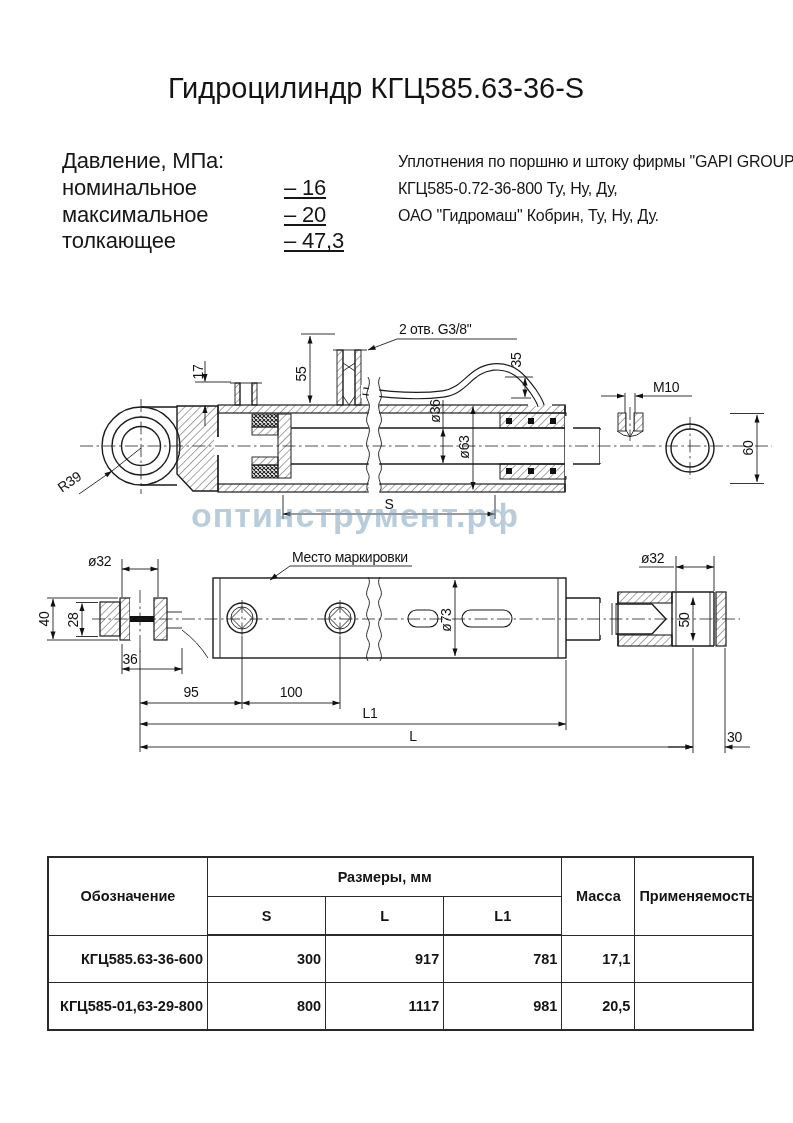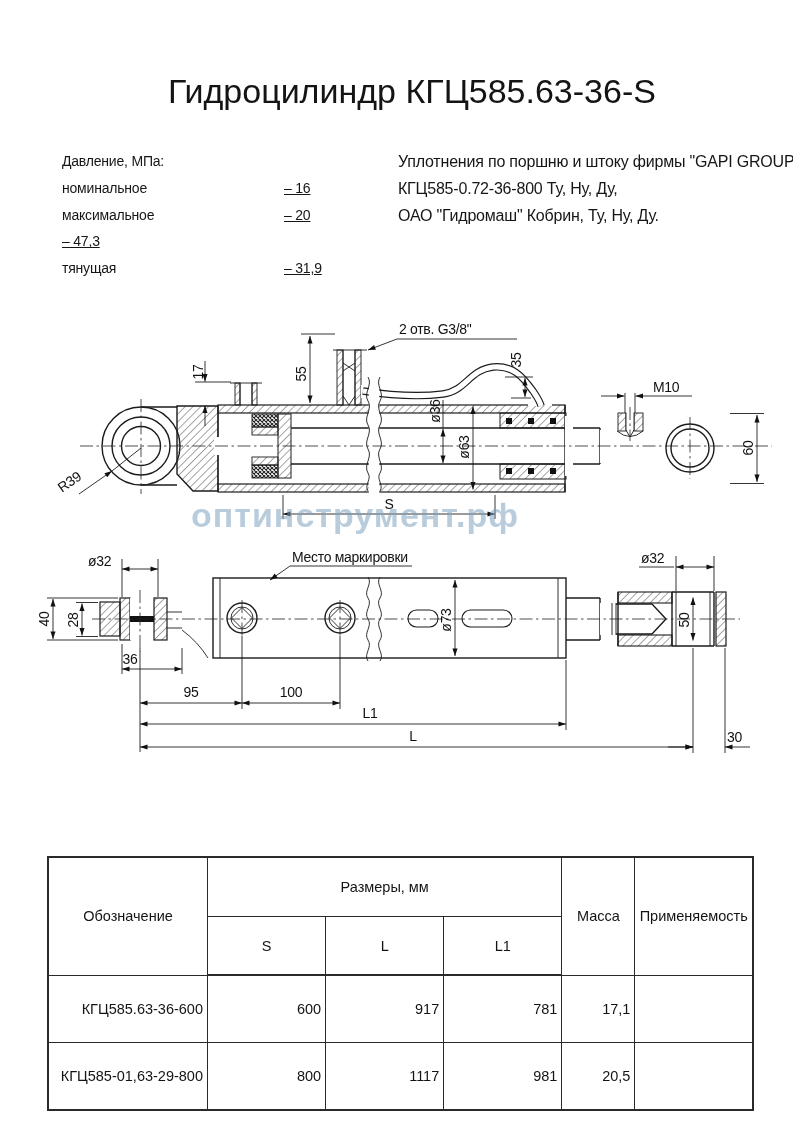--- a/index.html
+++ b/index.html
@@ -1,36 +1,36 @@
 <!DOCTYPE html>
 <html><head>
 <meta charset="utf-8">
 <style>
   html,body{margin:0;padding:0;background:#ffffff;}
   body{width:793px;height:1123px;position:relative;font-family:"Liberation Sans",sans-serif;color:#111;overflow:hidden;}
   .abs{position:absolute;}
-  #title{left:168px;top:72px;font-size:34px;letter-spacing:0;color:#141414;white-space:nowrap;}
-  
-  #specs{left:62px;top:148px;width:290px;font-size:14px;letter-spacing:-0.2px;color:#161616;}
+  #title{left:168px;top:72px;font-size:29px;letter-spacing:0;color:#141414;white-space:nowrap;}
+  
+  #specs{left:62px;top:148px;width:290px;font-size:22px;letter-spacing:-0.2px;color:#161616;}
   #specs .row{display:flex;height:26.8px;line-height:26.8px;}
   #specs .lab{flex:0 0 222px;white-space:nowrap;}
   #specs .val{white-space:nowrap;text-decoration:underline;}
   
   #notes{left:398px;top:148px;width:360px;font-size:16px;letter-spacing:-0.2px;color:#161616;}
   #notes .line{height:27px;line-height:27px;white-space:nowrap;}
   
   #watermark{left:191px;top:496px;font-size:34px;font-weight:bold;letter-spacing:1px;
              color:rgba(128,162,192,0.55);white-space:nowrap;z-index:5;pointer-events:none;}
   
   #dwg{left:0;top:0;z-index:1;}
   
   #spec-table{left:47px;top:856px;width:707px;border-collapse:collapse;z-index:2;
               font-size:14.5px;color:#141414;table-layout:fixed;}
-  #spec-table td,#spec-table th{border:1.4px solid #2a2a2a;font-weight:normal;
-              text-align:center;vertical-align:middle;padding:14px 4px;overflow:hidden;white-space:nowrap;}
+  #spec-table td,#spec-table th{border:1.4px solid #2a2a2a;font-weight:bold;
+              text-align:center;vertical-align:middle;padding:4px 4px;overflow:hidden;white-space:nowrap;}
   #spec-table .c0{width:150px;} #spec-table .c1{width:44px;} #spec-table .c2{width:58px;}
   #spec-table .c3{width:56px;} #spec-table .c4{width:64px;} #spec-table .c5{width:auto;}
   #spec-table tr.hdr1 th{height:30px;border-bottom:1.4px solid #2a2a2a;}
   #spec-table tr.hdr2 th{height:29px;border-bottom:2.4px solid #2a2a2a;}
   #spec-table tr.data td{height:38px;text-align:right;}
   #spec-table{border:2px solid #2a2a2a;}
   
   .ln{stroke:#1c1c1c;stroke-width:1.4;fill:none;}
   .tn{stroke:#1c1c1c;stroke-width:0.9;fill:none;}
   .dm{stroke:#111;stroke-width:0.85;fill:none;}
@@ -302,25 +302,22 @@
   </div>
   <div class="row">
     <span class="lab">номинальное</span>
     <span class="val">– 16</span>
   </div>
   <div class="row">
     <span class="lab">максимальное</span>
     <span class="val">– 20</span>
   </div>
   <div class="row">
+    <span class="lab">толкающее</span>
     <span class="val">– 47,3</span>
-  </div>
-  <div class="row">
-    <span class="lab">тянущая</span>
-    <span class="val">– 31,9</span>
   </div>
 </div>
 
 <div id="notes" class="abs">
   <div class="line">Уплотнения по поршню и штоку фирмы "GAPI GROUP".</div>
   <div class="line">КГЦ585-0.72-36-800 Ту, Ну, Ду,</div>
   <div class="line">ОАО "Гидромаш" Кобрин, Ту, Ну, Ду.</div>
 </div>
 
 <div id="watermark" class="abs">оптинструмент.рф</div>
@@ -333,21 +330,21 @@
     <th class="c4" rowspan="2">Масса</th>
     <th class="c5" rowspan="2">Применяемость</th>
   </tr>
   <tr class="hdr2">
     <th class="c1">S</th>
     <th class="c2">L</th>
     <th class="c3">L1</th>
   </tr>
   <tr class="data">
     <td>КГЦ585.63-36-600</td>
-    <td>600</td>
+    <td>300</td>
     <td>917</td>
     <td>781</td>
     <td>17,1</td>
     <td></td>
   </tr>
   <tr class="data">
     <td>КГЦ585-01,63-29-800</td>
     <td>800</td>
     <td>1117</td>
     <td>981</td>

